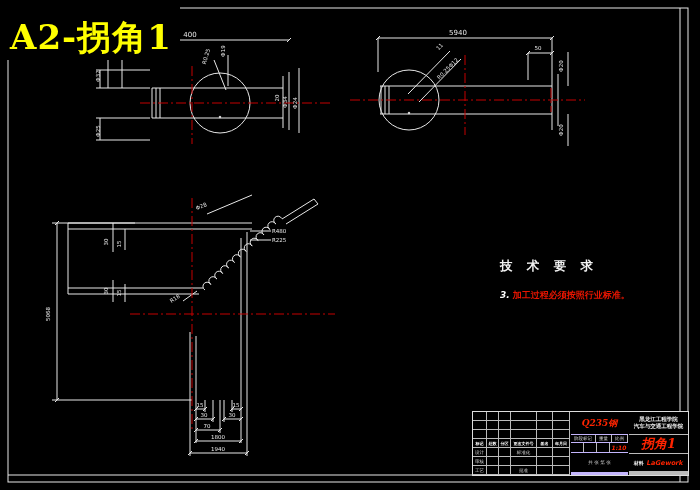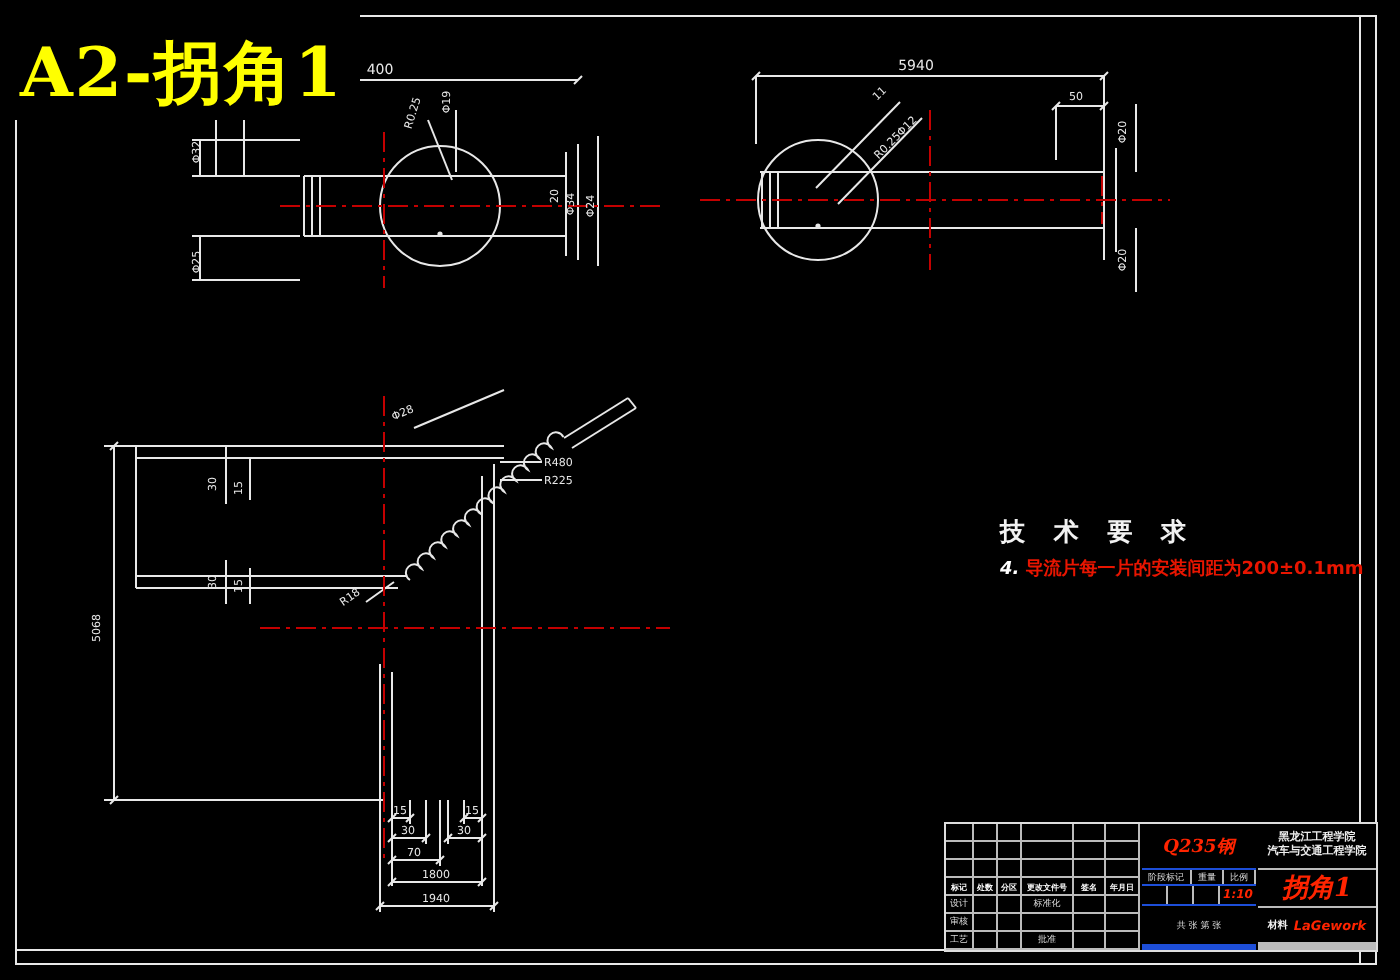--- a/index.html
+++ b/index.html
@@ -10,33 +10,33 @@
   .dimS{font-size:5.5px;}
   .w{stroke:#e8e8e8;stroke-width:1;fill:none;}
   .cl{stroke:#c40000;stroke-width:1;fill:none;stroke-dasharray:10 3 2 3;}
 
   .title-bar{position:absolute;left:6px;top:0;z-index:5;background:#000;
     color:#ffff00;font-family:"DejaVu Serif",serif;font-weight:bold;
     font-size:34px;line-height:42px;padding:16px 8px 2px 4px;letter-spacing:1px;}
 
   .techreq{position:absolute;left:500px;top:258px;width:185px;z-index:4;}
   .techreq .hd{color:#f2f2f2;font-weight:bold;font-size:12.5px;letter-spacing:5px;
-    font-family:"DejaVu Serif",serif;margin-bottom:4px;}
+    font-family:"DejaVu Serif",serif;margin-bottom:14px;}
   .techreq .it{font-size:9px;line-height:13.5px;white-space:nowrap;}
   .techreq .n{color:#ffffff;font-style:italic;font-weight:bold;margin-right:3px;}
   .techreq .t{color:#e81500;font-weight:bold;}
 
   .tb{position:absolute;left:473px;top:412px;width:215px;height:63px;z-index:4;
       display:flex;background:#000;outline:1px solid #ddd;}
   .c{background:#000;color:#ddd;display:flex;align-items:center;justify-content:center;
      font-size:4.5px;overflow:hidden;white-space:nowrap;}
   .tb-left{width:97px;display:grid;grid-template-columns:13px 11px 11px 25px 15px 16px;
      grid-auto-rows:8px;gap:1px;background:#bbb;}
   .tb-mid{width:57px;display:grid;grid-template-rows:22px 7px 9px 19px;gap:1px;
-     background:#1d4ed8;margin-left:1px;}
+     background:#c4b5fd;margin-left:1px;}
   .tb-right{width:59px;display:grid;grid-template-rows:22px 18px 17px;gap:1px;
      background:#bbb;margin-left:1px;}
   .mk{font-weight:bold;color:#fff;font-size:4px;}
   .mat{color:#ff2400;font-family:"DejaVu Serif",serif;font-style:italic;
        font-weight:bold;font-size:9px;}
   .hdr3{display:grid;grid-template-columns:24px 15px 15px;gap:1px;background:#bbb;}
   .row4{display:grid;grid-template-columns:12px 12px 12px 18px;gap:1px;background:#bbb;}
   .scaleV{color:#ff2400;font-style:italic;font-size:6px;font-weight:bold;}
   .school{flex-direction:column;line-height:7px;font-size:5.5px;color:#eee;
           font-weight:bold;}
@@ -189,21 +189,21 @@
     <text class="dimS" x="236" y="407" text-anchor="middle">15</text>
     <text class="dimS" x="232" y="417" text-anchor="middle">30</text>
     <text class="dimS" x="218" y="439" text-anchor="middle">1800</text>
     <text class="dimS" x="218" y="451" text-anchor="middle">1940</text>
   </svg>
 
   <div class="title-bar">A2-拐角1</div>
 
   <div class="techreq">
     <div class="hd">技 术 要 求</div>
-    <div class="it"><span class="n">4.</span><span class="t">导流片每一片的安装间距为200±0.1mm</span></div>
+    <div class="it"><span class="n">3.</span><span class="t">加工过程必须按照行业标准。</span></div>
   </div>
 
   <div class="tb">
     <div class="tb-left">
       <div class="c"></div>
         <div class="c"></div>
         <div class="c"></div>
         <div class="c"></div>
         <div class="c"></div>
         <div class="c"></div>

